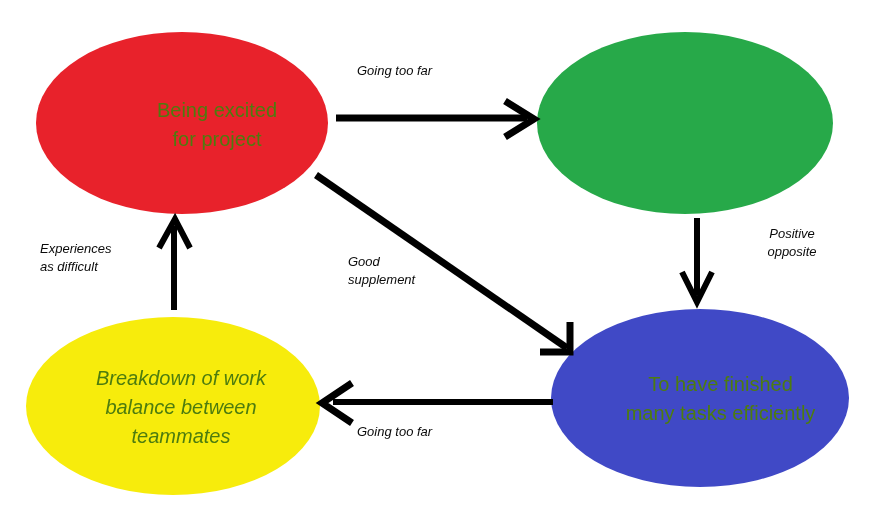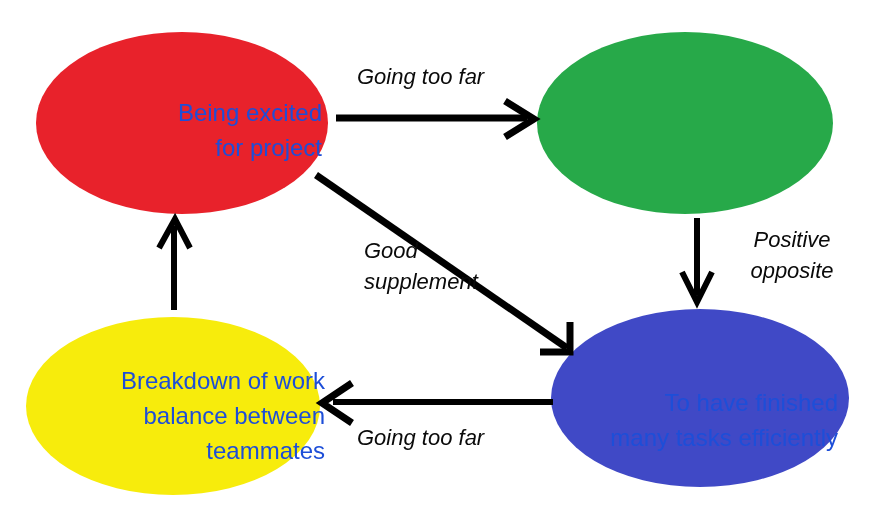--- a/index.html
+++ b/index.html
@@ -18,34 +18,34 @@
   }
   #diagram-svg {
     position: absolute;
     left: 0;
     top: 0;
     width: 870px;
     height: 525px;
   }
   .node-label {
     position: absolute;
-    color: #1d4ed8;
+    color: #4d7c0f;
     font-family: "Liberation Sans", sans-serif;
-    font-size: 24px;
+    font-size: 20px;
     line-height: 1.45;
-    text-align: right;
+    text-align: center;
     white-space: pre-line;
     pointer-events: none;
   }
   .edge-label {
     position: absolute;
     color: #0a0a0a;
     font-family: "Liberation Sans", sans-serif;
     font-style: italic;
-    font-size: 22px;
+    font-size: 13px;
     line-height: 1.4;
     white-space: pre-line;
   }
 </style>
 </head>
 <body>
 
 <div id="canvas" style="background: rgb(255, 255, 255);">
 
   <svg id="diagram-svg" viewBox="0 0 870 525">
@@ -79,31 +79,33 @@
       <path d="M 316 175 L 567 348" stroke="#000000" stroke-width="7" fill="none" stroke-linecap="butt"></path>
       <path d="M 540 352 L 570 352 L 570 322" stroke="#000000" stroke-width="7" fill="none" stroke-linejoin="miter" stroke-linecap="butt"></path>
     </g>
 
   </svg>
 
   <div class="node-label" style="left:112px; top:96px; width:210px;">Being excited
 for project</div>
 
 
-  <div class="node-label" style="left:95px; top:364px; width:230px;">Breakdown of work
+  <div class="node-label" style="left:66px; top:364px; width:230px;font-style:italic;">Breakdown of work
 balance between
 teammates</div>
 
-  <div class="node-label" style="left:603px; top:386px; width:235px;">To have finished
+  <div class="node-label" style="left:603px; top:370px; width:235px;">To have finished
 many tasks efficiently</div>
 
   <div class="edge-label" style="left:357px; top:62px; width:180px;">Going too far</div>
 
   <div class="edge-label" style="left:722px; top:225px; width:140px;text-align:center;">Positive
 opposite</div>
 
   <div class="edge-label" style="left:357px; top:423px; width:180px;">Going too far</div>
 
+  <div class="edge-label" style="left:40px; top:240px; width:160px;">Experiences
+as difficult</div>
 
-  <div class="edge-label" style="left:348px; top:236px; width:170px;margin-left:16px;">Good
+  <div class="edge-label" style="left:348px; top:253px; width:170px;">Good
 supplement</div>
 
 </div>
 
 </body></html>

